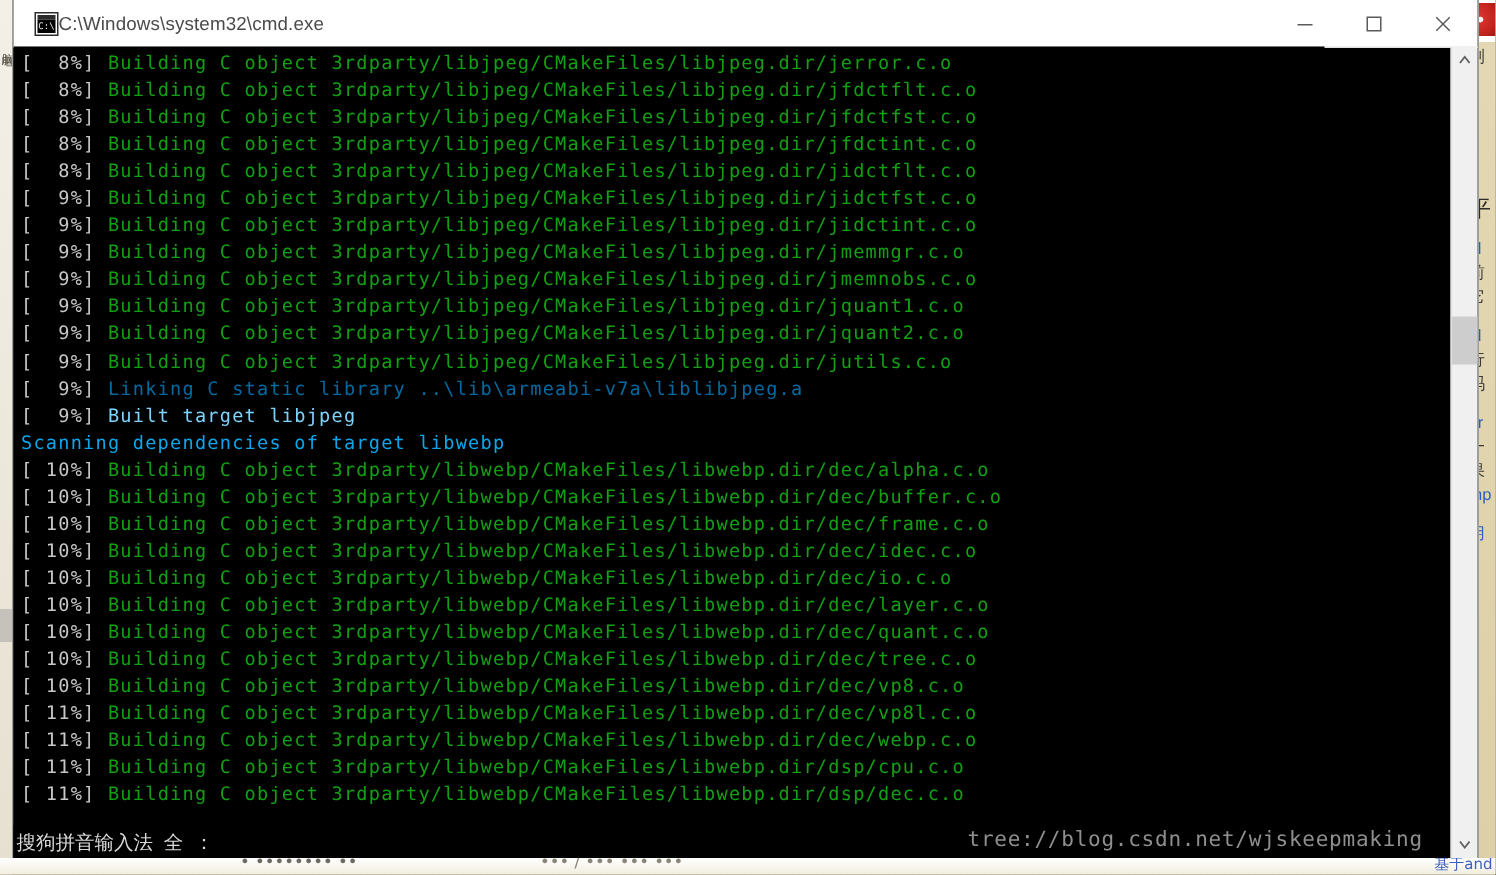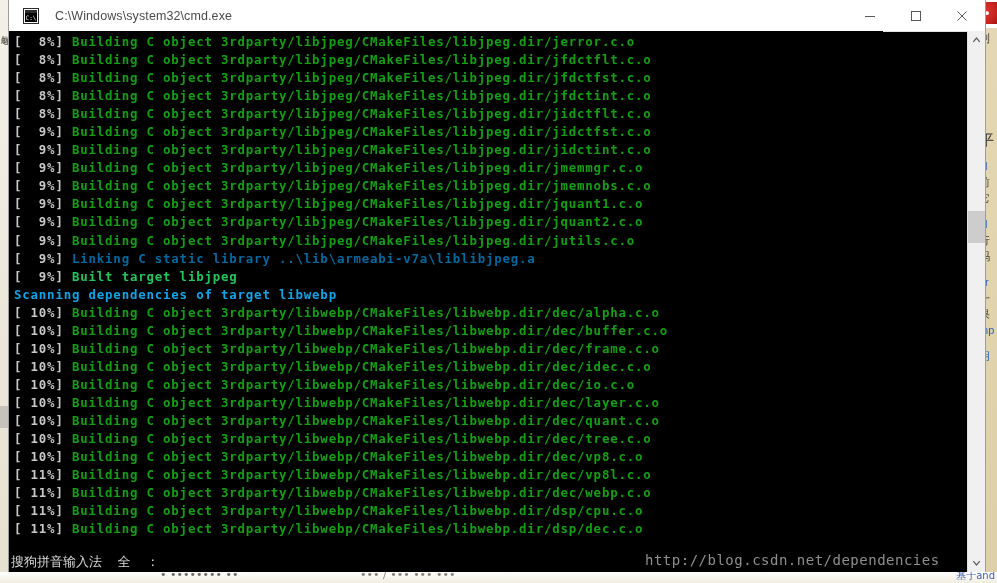--- a/index.html
+++ b/index.html
@@ -137,21 +137,21 @@
     left: 1px; top: 4px; right: 1px; bottom: 1px;
     background: #000;
     color: #e8e8e8;
     font-family: "DejaVu Sans Mono", monospace;
     font-size: 6px;
     line-height: 10px;
     text-align: center;
     overflow: hidden;
   }
   .title-text {
-    margin-left: 16px;
+    margin-left: 0;
     font-size: 12.5px;
     color: #4b4b4b;
     font-family: "Liberation Sans", sans-serif;
     letter-spacing: 0.1px;
     white-space: nowrap;
   }
   .win-btns {
     margin-left: auto;
     display: flex;
     height: 31px;
@@ -167,37 +167,36 @@
   .win-btn svg { display: block; }
 
   
   .term {
     position: absolute;
     left: 0; top: 31px;
     width: 874px;
     height: 541px;
     background: #000000;
     overflow: hidden;
-    font-weight: bold;
   }
   .term-inner {
     position: absolute;
     left: 5px;
     top: 2px;
     right: 0;
     font-family: "DejaVu Sans Mono", monospace;
     font-size: 12.4px;
     line-height: 18.05px;
     white-space: pre;
     letter-spacing: 0.82px;
   }
   .ln { height: 18.05px; }
   .c-dim   { color: #12a012; }
   .c-bright{ color: #0369a1; }
-  .c-white { color: #22c55e; }
+  .c-white { color: #7dd3fc; }
   .c-mag   { color: #0ea5e9; }
   .c-grey  { color: #c8c8c8; }
 
   
   .scrollbar {
     position: absolute;
     left: 958px; top: 31px;
     width: 18px;
     height: 541px;
     background: #f0f0f0;
@@ -233,21 +232,21 @@
     width: 620px;
     height: 23px;
     background: #000000;
     display: flex;
     align-items: center;
     padding-left: 2px;
     box-sizing: border-box;
   }
   .ime-text {
     color: #d8d8d8;
-    font-family: Liberation Mono, monospace;
+    font-family: Liberation Sans, sans-serif;
     font-size: 13px;
     white-space: pre;
   }
 
   
   .watermark {
     position: absolute;
     left: 645px;
     top: 552px;
     color: #8f8f8f;
@@ -375,21 +374,21 @@
           <path d="M4.5 6 L0.8 1.4 L1.8 0.7 L4.5 4.1 L7.2 0.7 L8.2 1.4 Z" fill="currentColor"></path>
         </svg>
       </div>
     </div>
   </div>
 
   <div class="ime-bar">
     <span class="ime-text">搜狗拼音输入法  全  ：</span>
   </div>
 
-  <div class="watermark">http://blog.csdn.net/dependencies</div>
+  <div class="watermark">tree://blog.csdn.net/wjskeepmaking</div>
 
   <div class="bottom-sliver">
     <div class="bs-text">•  ••••••••  ••</div>
     <div class="bs-text2">••• / ••• ••• •••</div>
     <div class="bs-right">基于and</div>
   </div>
 
 </div>
 
 </body></html>

